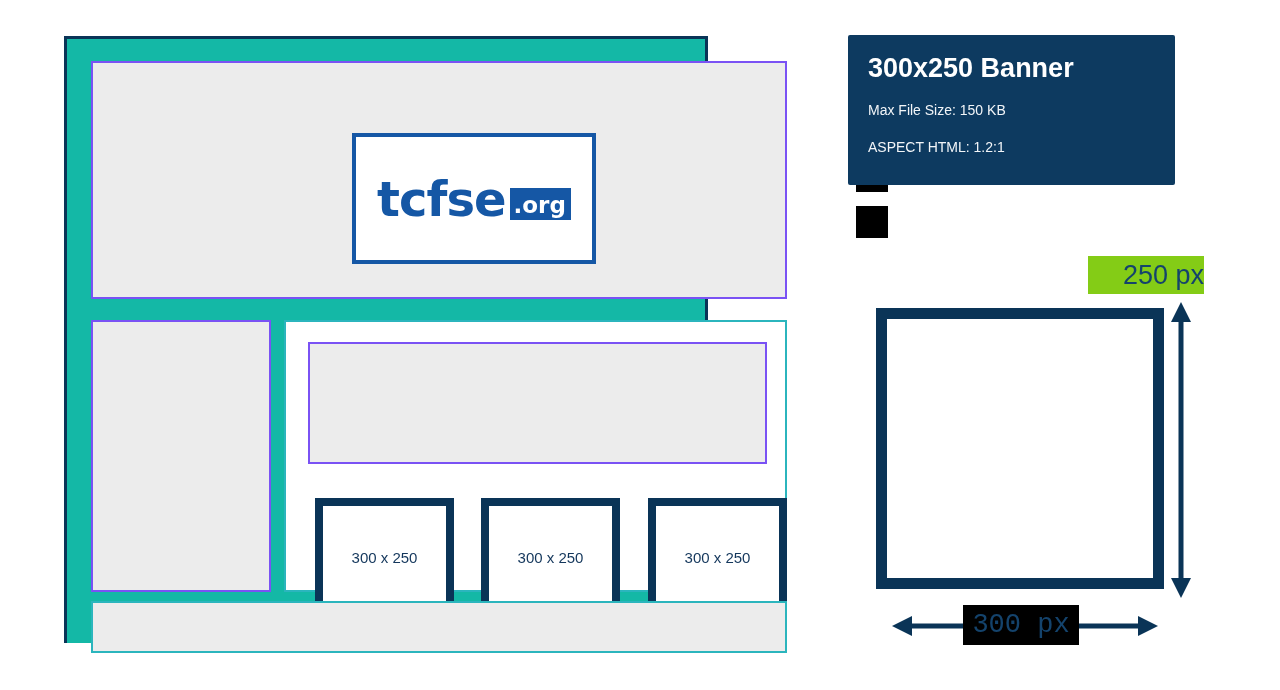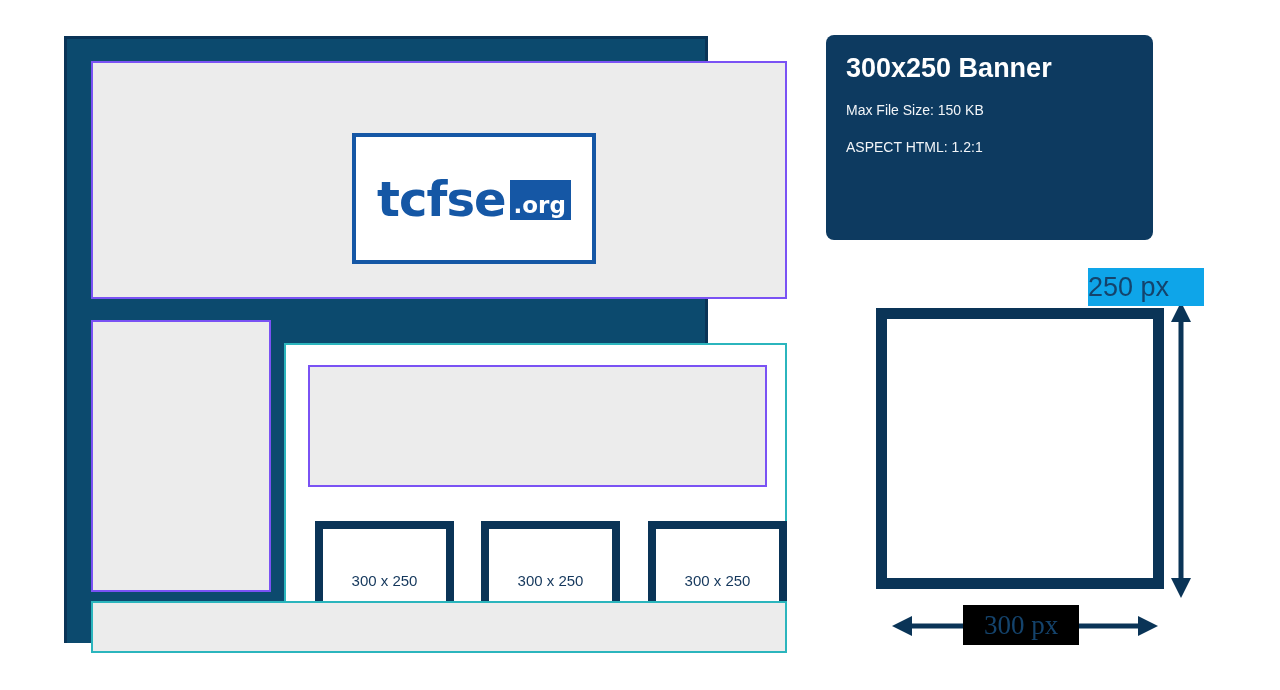--- a/index.html
+++ b/index.html
@@ -7,30 +7,29 @@
     width:1280px;height:690px;position:relative;overflow:hidden;
     font-family:"Liberation Sans","DejaVu Sans",sans-serif;
     -webkit-font-smoothing:antialiased;
   }
   .stage{position:absolute;inset:0;}
 
   
   #wireframe{
     position:absolute;left:64px;top:36px;width:644px;height:607px;
     border:3px solid #0a3457;border-bottom:none;
-    box-sizing:border-box;background:#0c4a6e;
+    box-sizing:border-box;background:#14b8a6;
   }
   .panel-purple{
     position:absolute;border:2px solid #7a52f4;background:#ececec;
     box-sizing:border-box;
   }
   .panel-teal{
     position:absolute;border:2px solid #2bb5bd;background:#ffffff;
     box-sizing:border-box;
-    margin-top:23px;
   }
   .panel-teal-fill{
     position:absolute;border:2px solid #2bb5bd;background:#ececec;
     box-sizing:border-box;
   }
 
   #hero{left:24px;top:22px;width:696px;height:238px;}
   #sidebar-block{left:24px;top:281px;width:180px;height:272px;}
   #content-region{left:217px;top:281px;width:503px;height:272px;}
   #content-banner{left:22px;top:20px;width:459px;height:122px;}
@@ -42,21 +41,21 @@
     border:4px solid #1557a5;background:#ffffff;box-sizing:border-box;
     display:flex;align-items:center;justify-content:center;
   }
   #logo-wrap{display:flex;align-items:baseline;line-height:1;}
   #logo-word{
     font-size:48px;font-weight:700;color:#1557a5;letter-spacing:-1px;
     font-family:"DejaVu Sans","Liberation Sans",sans-serif;
   }
   #logo-tld{
     background:#1557a5;color:#ffffff;font-size:23px;font-weight:700;
-    padding:14px 5px 3px 4px;margin-left:4px;line-height:1;
+    padding:6px 5px 3px 4px;margin-left:4px;line-height:1;
     font-family:"DejaVu Sans","Liberation Sans",sans-serif;
     position:relative;top:-3px;
   }
 
   
   .ad-slot{
     position:absolute;top:176px;width:139px;height:118px;
     border:8px solid #0a3457;background:#ffffff;box-sizing:border-box;
     display:flex;align-items:center;justify-content:center;
   }
@@ -69,52 +68,52 @@
   #ad-slot-3{left:362px;}
 
   
   .black-tab{position:absolute;background:#000000;}
   #tab-1{left:848px;top:56px;width:40px;height:42px;}
   #tab-2{left:856px;top:114px;width:32px;height:32px;}
   #tab-3{left:856px;top:160px;width:32px;height:32px;}
   #tab-4{left:856px;top:206px;width:32px;height:32px;}
 
   #spec-card{
-    position:absolute;left:826px;top:35px;width:327px;height:205px;
-    background:#0d3a60;border-radius:8px;box-sizing:border-box;
+    position:absolute;left:848px;top:35px;width:327px;height:150px;
+    background:#0d3a60;border-radius:2px;box-sizing:border-box;
     padding:18px 0 0 20px;
   }
   #spec-title{
     color:#ffffff;font-size:27px;font-weight:700;margin:0 0 18px 0;
     font-family:"Liberation Sans",sans-serif;letter-spacing:0px;
   }
   .spec-line{
     color:#f2f5f8;font-size:14px;margin:0 0 21px 0;
     font-family:"Liberation Sans",sans-serif;
   }
 
   
   #dim-square{
     position:absolute;left:876px;top:308px;width:288px;height:281px;
     border:11px solid #0a3457;background:#ffffff;box-sizing:border-box;
   }
   #label-250{
     position:absolute;left:1088px;top:256px;width:116px;height:38px;
-    background:#0ea5e9;display:flex;align-items:center;justify-content:flex-start;margin-top:12px;
+    background:#84cc16;display:flex;align-items:center;justify-content:flex-end;
   }
   #label-250 span{
     color:#14436c;font-size:27px;font-family:"Liberation Sans",sans-serif;
     line-height:1;
   }
   #label-300{
     position:absolute;left:963px;top:605px;width:116px;height:40px;
     background:#000000;display:flex;align-items:center;justify-content:center;
   }
   #label-300 span{
-    color:#14436c;font-size:27px;font-family:Liberation Serif, serif;
+    color:#14436c;font-size:27px;font-family:Liberation Mono, monospace;
     line-height:1;
   }
   #arrow-vertical{position:absolute;left:1158px;top:300px;width:46px;height:300px;}
   #arrow-horizontal{position:absolute;left:890px;top:603px;width:270px;height:46px;}
 </style>
 </head>
 <body>
 
 <div class="stage">
 

